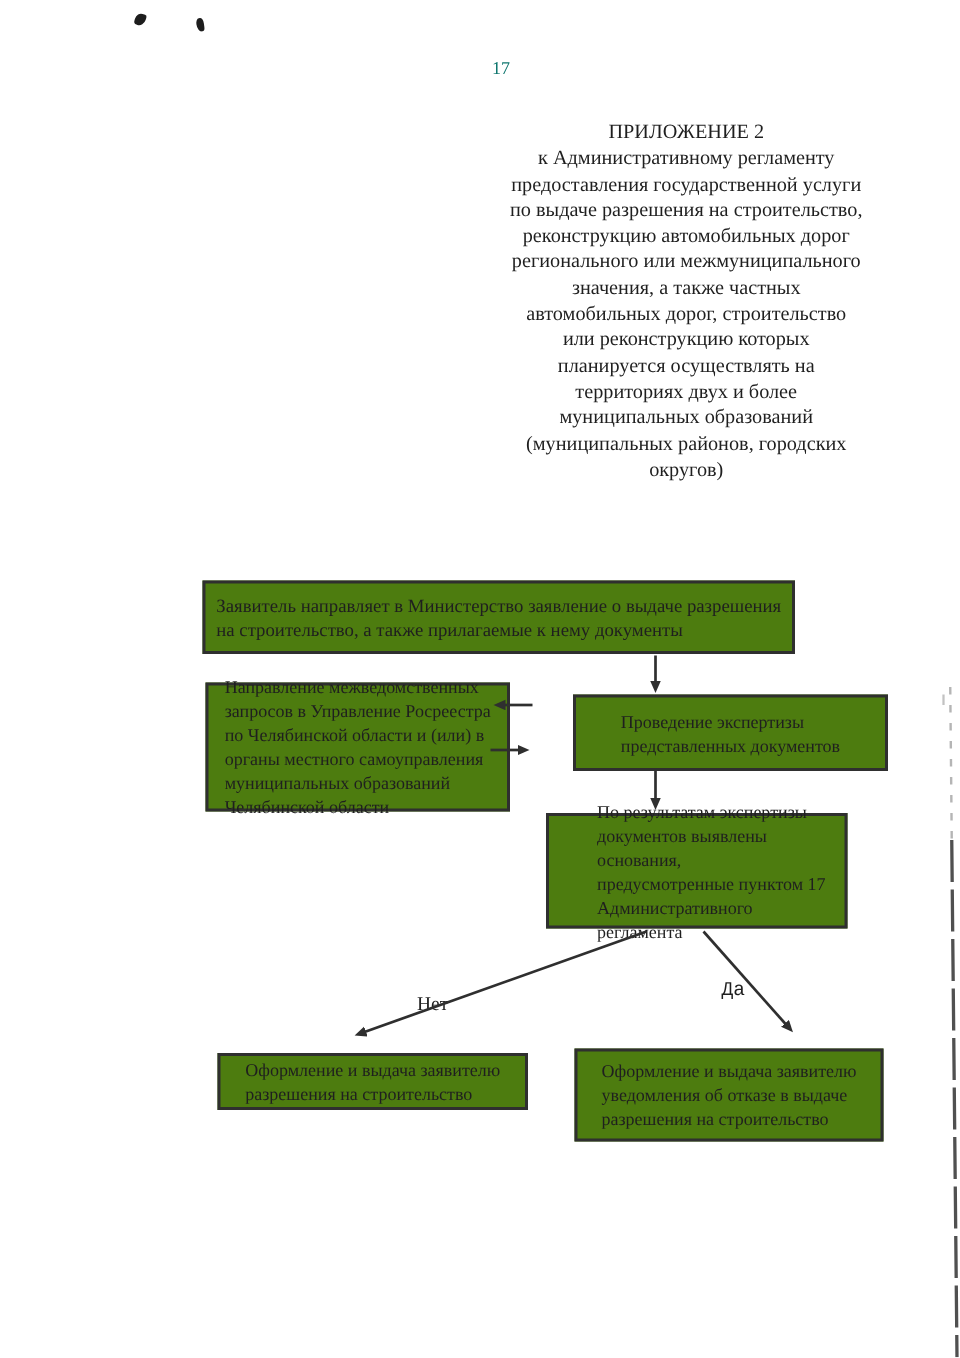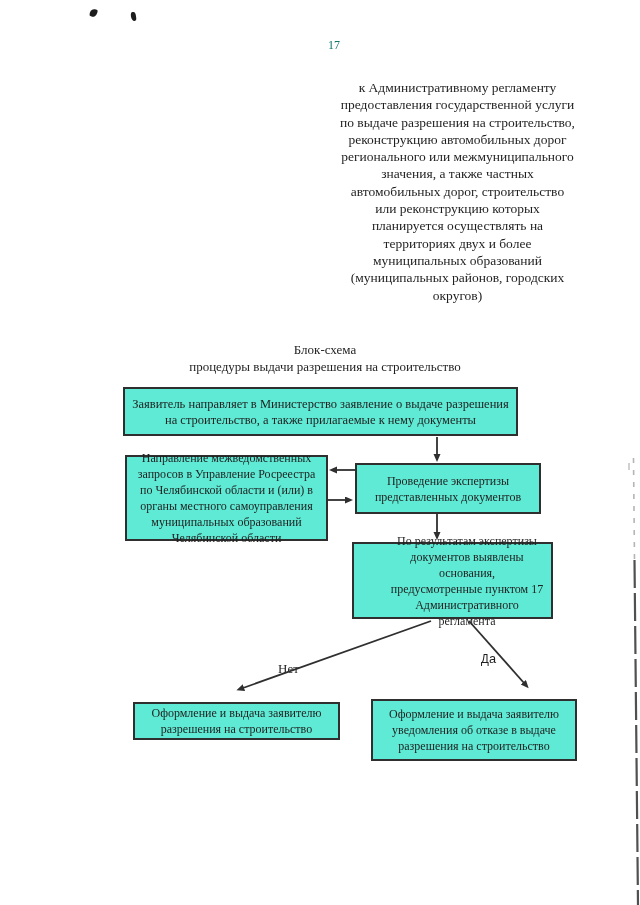--- a/index.html
+++ b/index.html
@@ -45,33 +45,33 @@
     width: 440px;
     text-align: center;
     font-size: 13px;
     line-height: 17px;
     white-space: pre-line;
   }
   .flow-box {
     position: absolute;
     box-sizing: border-box;
     border: 2px solid #2f2f2f;
-    background: #5eead4;
+    background: #4d7c0f;
     display: flex;
     align-items: center;
     justify-content: center;
-    text-align: center;
     font-size: 12px;
     line-height: 16px;
     white-space: pre-line;
     padding: 2px 3px;
+    margin-left: 12px;
   }
   .box-application   { left: 123px; top: 387px; width: 395px; height: 49px;  font-size: 12.5px; }
   .box-interagency   { left: 125px; top: 455px; width: 203px; height: 86px; }
-  .box-expertise     { left: 355px; top: 463px; width: 186px; height: 51px;  }
+  .box-expertise     { left: 370px; top: 463px; width: 210px; height: 51px;  }
   .box-result        { left: 352px; top: 542px; width: 201px; height: 77px; padding-left: 32px;  }
   .box-permit        { left: 133px; top: 702px; width: 207px; height: 38px;  }
   .box-refusal       { left: 371px; top: 699px; width: 206px; height: 62px;  }
   .branch-label {
     position: absolute;
     font-size: 13px;
   }
   .label-no  { left: 278px; top: 661px; }
   .label-yes { left: 481px; top: 652px; font-family: Liberation Mono, monospace; }
   .arrow-layer, .artifact-layer {
@@ -92,37 +92,36 @@
 <body>
 
 <div class="page">
 
   <div class="ink-speck speck-1"></div>
   <div class="ink-speck speck-2"></div>
 
   <div class="page-number">17</div>
 
   <div class="appendix-heading">
+    <div class="appendix-title">ПРИЛОЖЕНИЕ 2</div>
     <div class="appendix-body">к Административному регламенту
 предоставления государственной услуги
 по выдаче разрешения на строительство,
 реконструкцию автомобильных дорог
 регионального или межмуниципального
 значения, а также частных
 автомобильных дорог, строительство
 или реконструкцию которых
 планируется осуществлять на
 территориях двух и более
 муниципальных образований
 (муниципальных районов, городских
 округов)</div>
   </div>
 
-  <div class="diagram-title">Блок-схема
-процедуры выдачи разрешения на строительство</div>
 
   <div class="flow-box box-application">Заявитель направляет в Министерство заявление о выдаче разрешения
 на строительство, а также прилагаемые к нему документы</div>
 
   <div class="flow-box box-interagency">Направление межведомственных
 запросов в Управление Росреестра
 по Челябинской области и (или) в
 органы местного самоуправления
 муниципальных образований
 Челябинской области</div>

